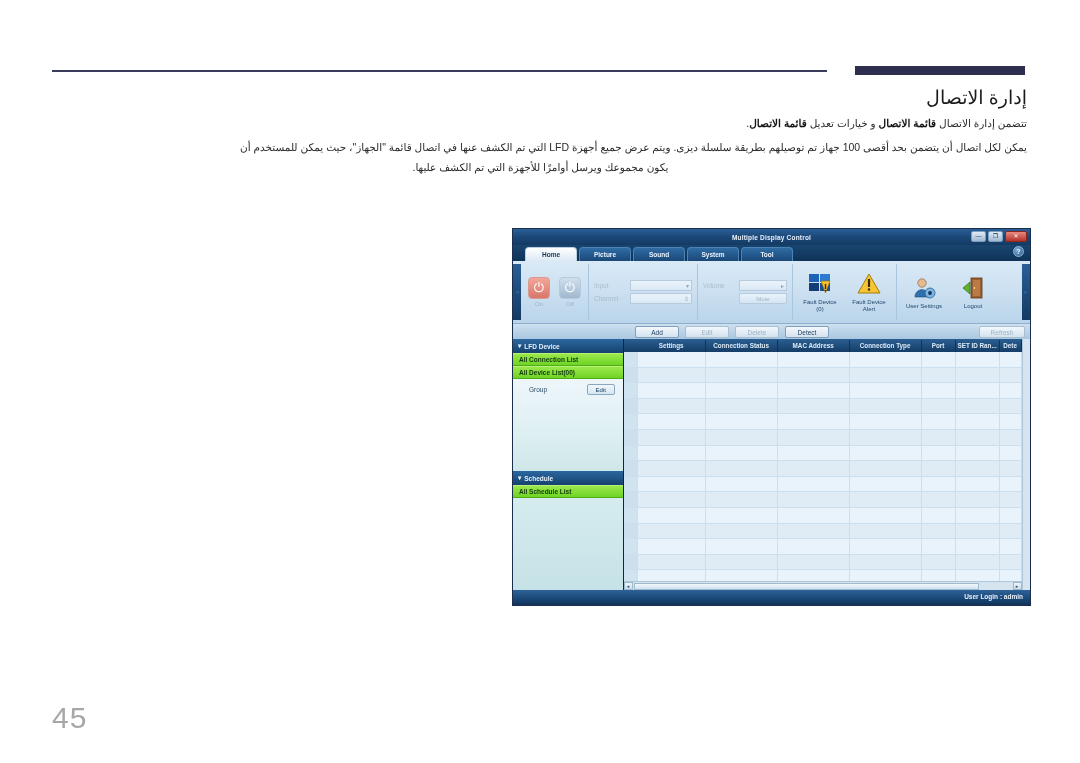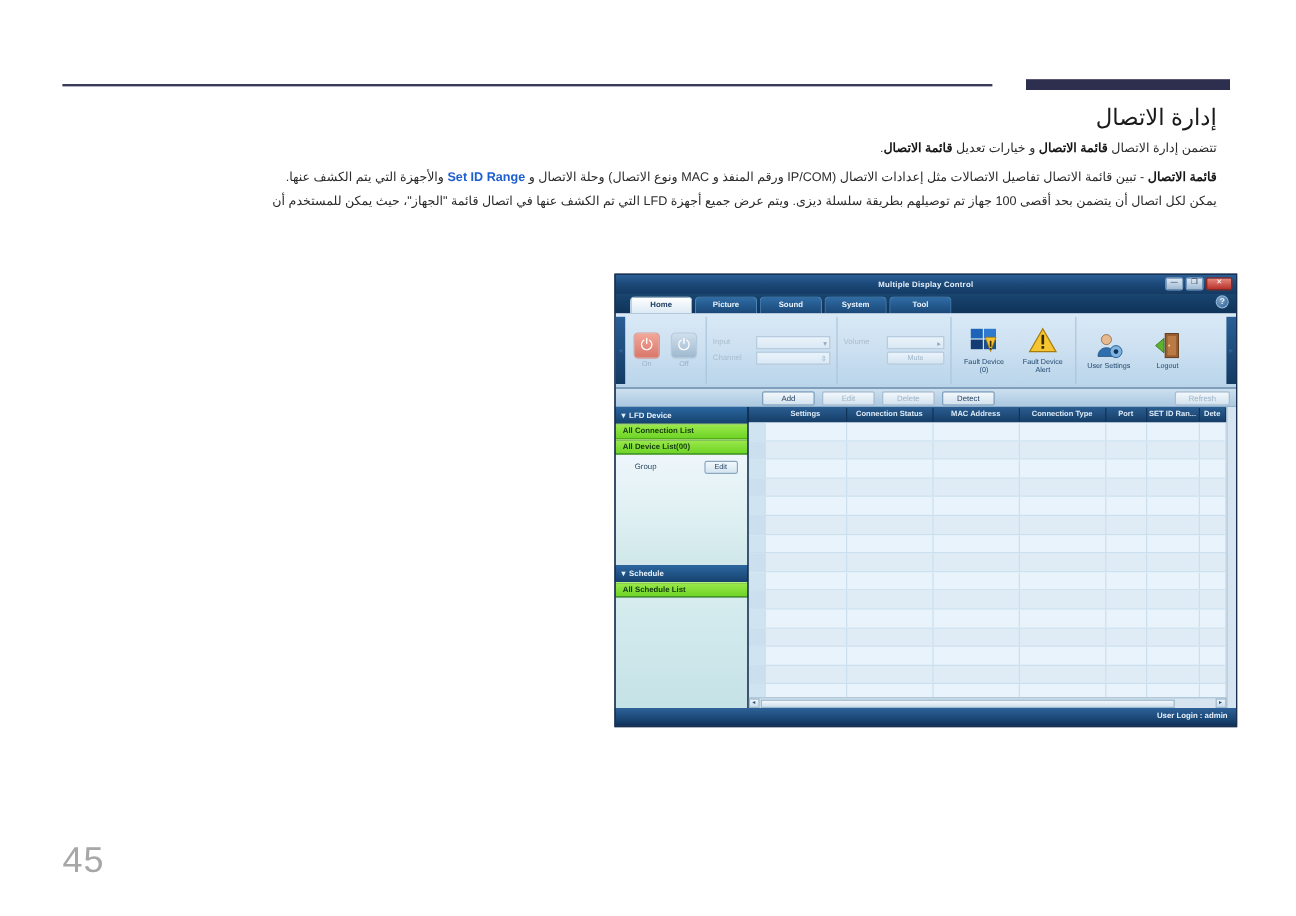--- a/index.html
+++ b/index.html
@@ -28,21 +28,21 @@
   .rule-thick {
     position: absolute;
     left: 855px; top: 66px;
     width: 170px; height: 9px;
     background: #2e2e4f;
   }
 
   
   .content {
     position: absolute;
-    left: 41px; top: 86px;
+    left: 54px; top: 86px;
     width: 973px;
     text-align: right;
     direction: rtl;
   }
   .page-title {
     font-size: 19px;
     color: #1a1a1a;
     font-weight: 400;
     margin: 0 0 7px 0;
     letter-spacing: 0;
@@ -462,24 +462,24 @@
 
   <div class="rule-thin"></div>
   <div class="rule-thick"></div>
 
   <div class="content">
 
     <h1 class="page-title">إدارة الاتصال</h1>
 
     <p class="intro"><span>تتضمن إدارة الاتصال </span><b class="strong">قائمة الاتصال</b><span> و خيارات تعديل </span><b class="strong">قائمة الاتصال</b><span>.</span></p>
 
-    <p class="para"><b class="strong">قائمة الاتصال</b><span> - تبين قائمة الاتصال تفاصيل الاتصالات مثل إعدادات الاتصال (IP/COM ورقم المنفذ و MAC ونوع الاتصال) وحلة الاتصال و </span><span class="kw">Set ID Range</span><span> والأجهزة التي يتم الكشف عنها.</span></p>
 
     <p class="para"><span>يمكن لكل اتصال أن يتضمن بحد أقصى 100 جهاز تم توصيلهم بطريقة سلسلة ديزى. ويتم عرض جميع أجهزة LFD التي تم الكشف عنها في اتصال قائمة "الجهاز"، حيث يمكن للمستخدم أن</span></p>
 
+    <p class="para center-last"><span>يكون مجموعك ويرسل أوامرًا للأجهزة التي تم الكشف عليها.</span></p>
 
 
   </div>
 
   <div class="app-shot">
 
     <div class="titlebar">
       <span class="titlebar-text">Multiple Display Control</span>
       <div class="win-btns">
         <div class="win-btn">—</div>

